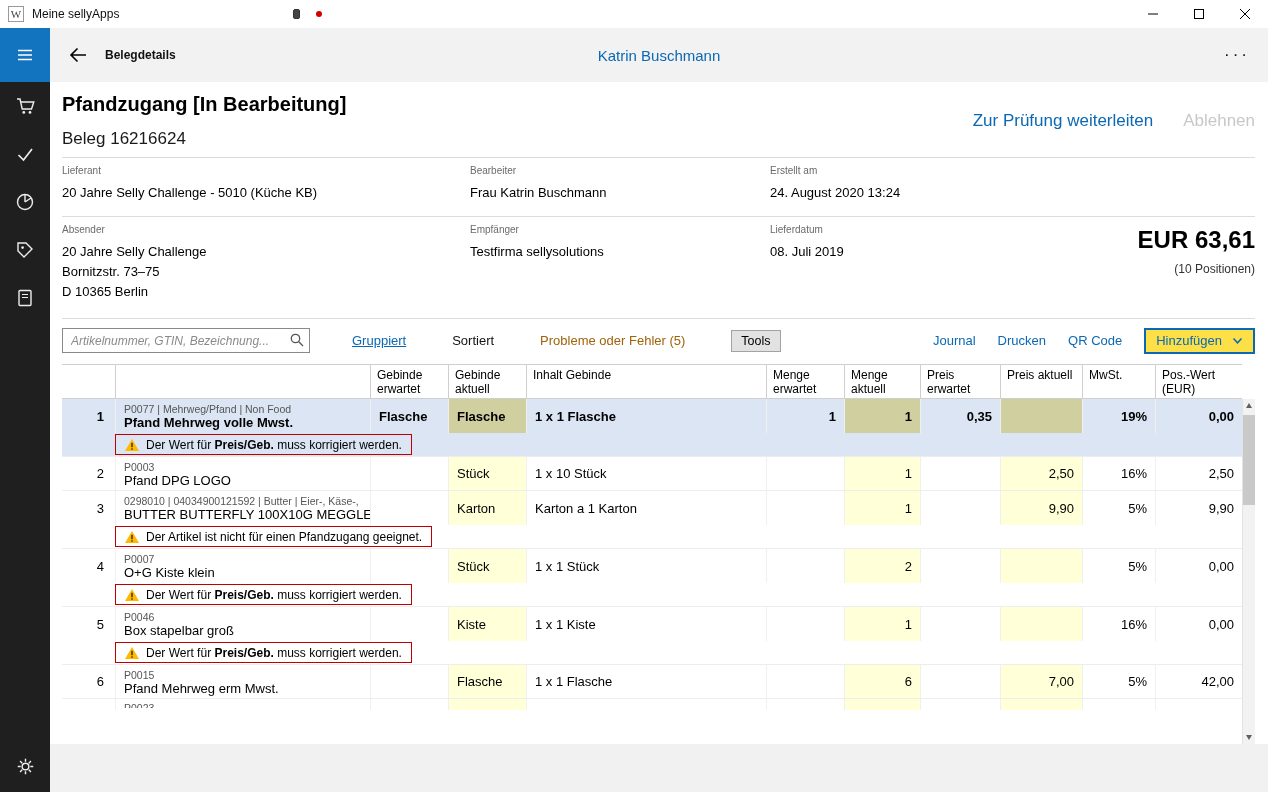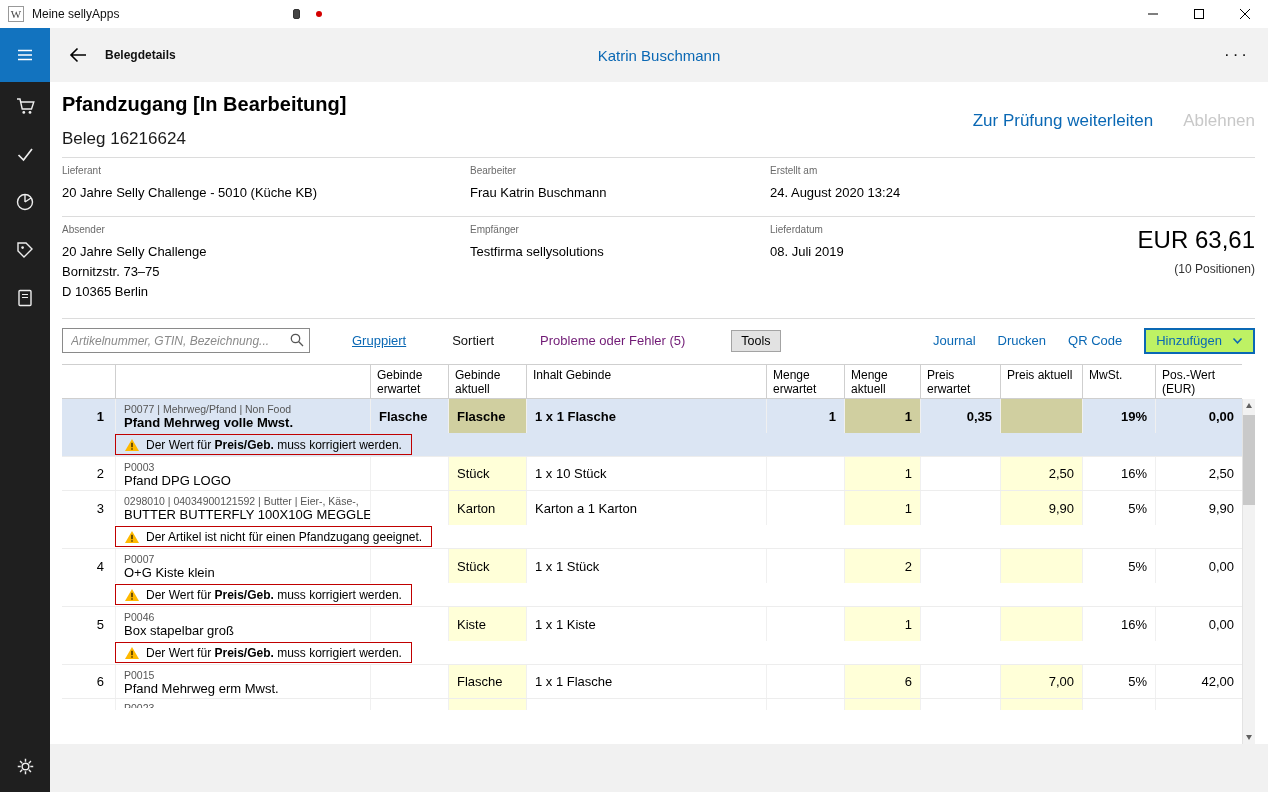--- a/index.html
+++ b/index.html
@@ -43,36 +43,36 @@
   .link{color:var(--accent);cursor:pointer}
   .link.disabled{color:var(--disabled-text)}
   .hdiv{position:absolute;left:62px;width:1193px;height:1px;background:#dcdcdc}
   .d1{top:157px}.d2{top:216px}.d3{top:318px}
   .field{position:absolute;font-size:13px}
   .field .flabel{font-size:10px;color:#6a6a6a}
   .field .fvalue{margin-top:7px;color:#000;line-height:20px}
   .f-r1{top:165px}.f-r2{top:224px}
   .f-c1{left:62px}.f-c2{left:470px}.f-c3{left:770px}
   .total{position:absolute;right:13px;top:226px;text-align:right}
-  .total .amount{font-size:24px;font-weight:400}
+  .total .amount{font-size:24px;font-weight:700}
   .total .positions{margin-top:8px;font-size:12px;color:#333}
 
   
   .toolbar{position:absolute;left:62px;top:327px;width:1193px;height:27px;display:flex;align-items:center;font-size:13px}
   .searchwrap{position:relative;width:248px;height:25px}
   .searchwrap input{width:100%;height:100%;border:1px solid #8a8a8a;padding:0 26px 0 8px;font-size:12px;font-family:inherit;outline:none}
   .searchwrap input::placeholder{font-style:italic;color:#8a8a8a}
   .search-ic{position:absolute;right:6px;top:5px}
   .tlink{cursor:pointer}
   .grp{margin-left:42px;color:var(--accent);text-decoration:underline}
   .srt{margin-left:46px;color:#111}
-  .prb{margin-left:46px;color:#701a75}
+  .prb{margin-left:46px;color:#a16207}
   .tools-btn{margin-left:46px;border:1px solid #a3a3a3;background:#e2e2e2;font-size:12.5px;padding:3px 9px;cursor:pointer}
   .tb-right{margin-left:auto;display:flex;align-items:center;gap:22px}
-  .add-btn{display:flex;align-items:center;gap:10px;border:2px solid var(--accent);color:var(--accent);background:#bef264;height:26px;padding:0 10px;font-size:13px;cursor:pointer}
+  .add-btn{display:flex;align-items:center;gap:10px;border:2px solid var(--accent);color:var(--accent);background:#fde047;height:26px;padding:0 10px;font-size:13px;cursor:pointer}
 
   
   .table{position:absolute;left:62px;top:364px;width:1193px;height:380px;overflow:hidden;font-size:13px}
   .grid-cols{display:grid;grid-template-columns:53px 255px 78px 78px 240px 78px 76px 80px 82px 73px 87px;width:1180px}
   .thead{height:35px;border-top:1px solid #cfcfcf;border-bottom:1px solid #cfcfcf}
   .th{border-left:1px solid #cfcfcf;padding:3px 6px;font-size:12px;line-height:14px;display:flex;align-items:flex-start;overflow:hidden}
   .th:first-child{border-left:none}
   .tbody{width:1180px}
   .group-row{height:33px;display:flex;align-items:center;padding-left:4px;color:var(--accent);font-size:14px;border-bottom:1px solid #ededed}
   .trow{height:34px;border-bottom:1px solid #ededed;cursor:default}

